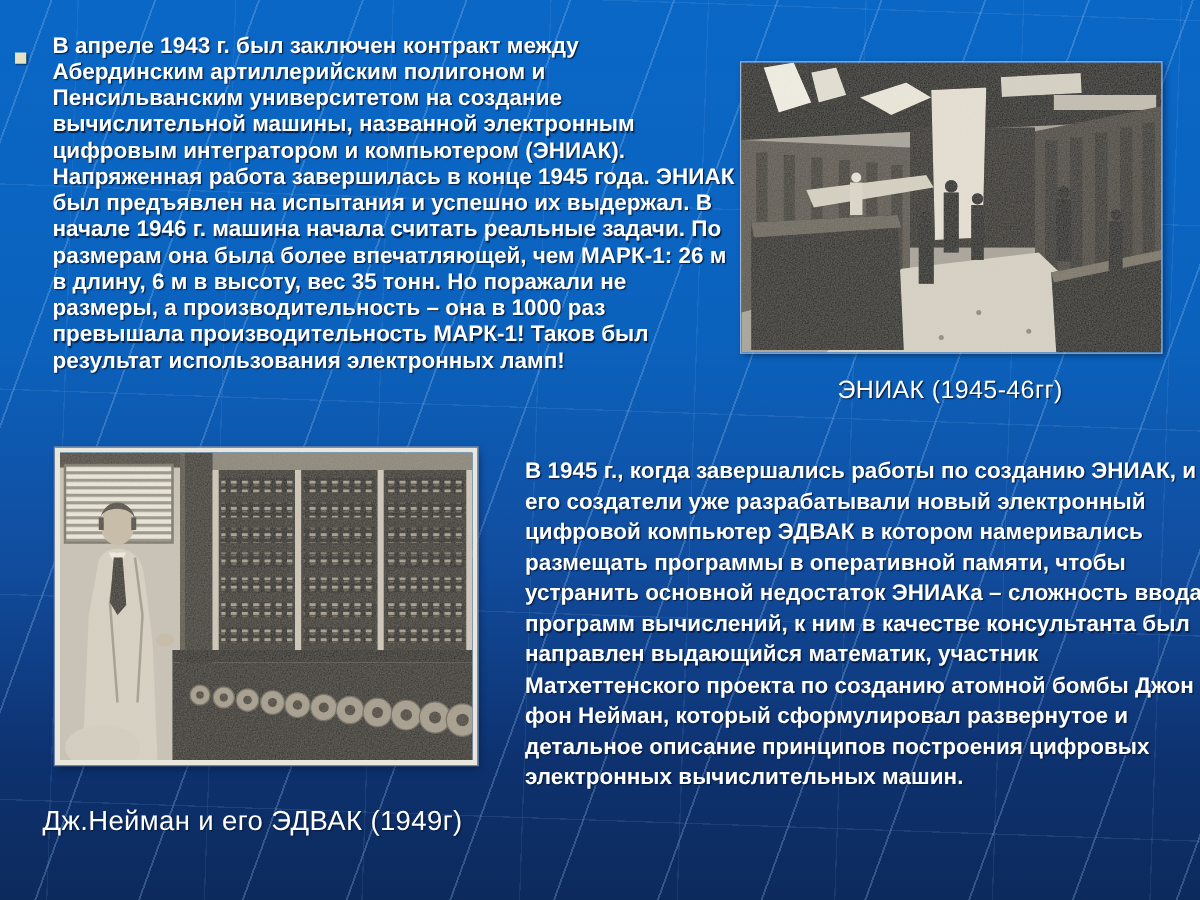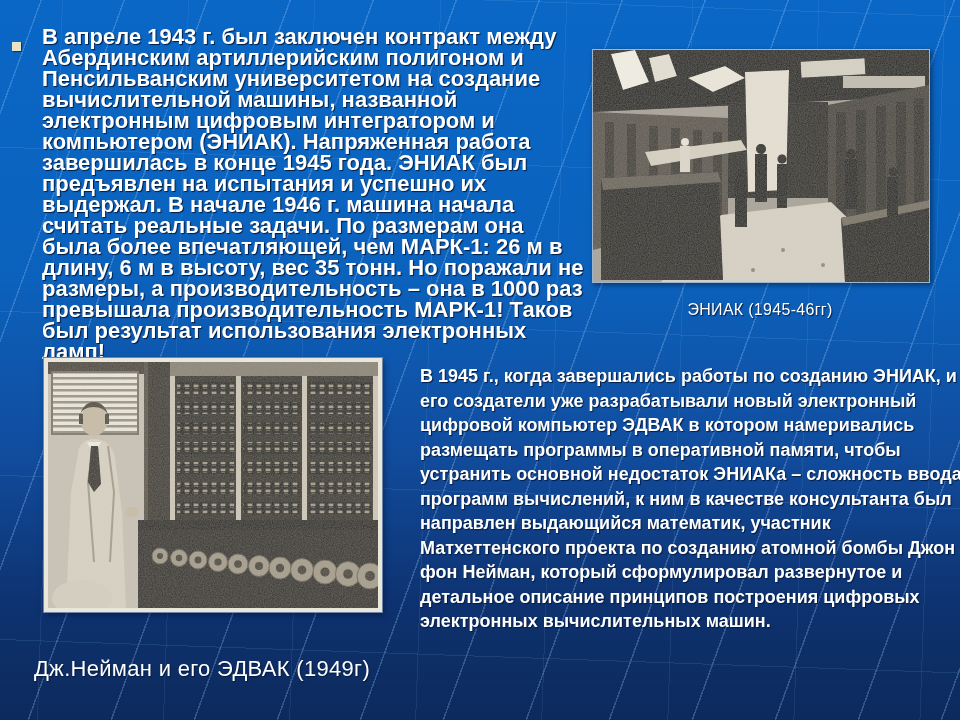--- a/index.html
+++ b/index.html
@@ -20,48 +20,47 @@
       repeating-linear-gradient(92deg, rgba(130,180,240,0) 0px, rgba(130,180,240,0) 62px, rgba(150,195,245,0.10) 62px, rgba(150,195,245,0.10) 63px, rgba(130,180,240,0) 63px, rgba(130,180,240,0) 126px);
     pointer-events:none;
   }
   .bullet-marker{
     position:absolute;left:12px;top:42px;
     width:9px;height:9px;background:#e8e3c4;
     box-shadow:1px 1px 1px rgba(4,25,60,.6);
   }
   .intro-para{
     position:absolute;left:42px;top:26px;width:546px;
-    color:#ffffff;font-size:22px;line-height:21px;font-weight:700;
+    color:#ffffff;font-size:18px;line-height:21px;font-weight:700;
     text-shadow:1px 1px 1px rgba(4,25,60,.95);
     text-align:left;
   }
   .photo{position:absolute;overflow:hidden;}
   .photo-eniac{
     left:592px;top:49px;width:336px;height:232px;
     border:1px solid #9fb4cd;
     box-shadow:2px 2px 5px rgba(3,18,45,.55);
   }
   .photo-edvac{
     left:44px;top:358px;width:330px;height:246px;
     border:4px solid #e9e6db;
     outline:1px solid #6f86a8;
     box-shadow:2px 3px 6px rgba(3,18,45,.55);
   }
   .caption-eniac{
     position:absolute;left:592px;top:301px;width:336px;
-    color:#ffffff;font-size:16px;font-weight:400;text-align:center;
+    color:#ffffff;font-size:20px;font-weight:400;text-align:center;
     text-shadow:1px 1px 1px rgba(4,25,60,.95);
     letter-spacing:.3px;
   }
   .caption-edvac{
     position:absolute;left:16px;top:644px;width:372px;
     color:#ffffff;font-size:22px;font-weight:400;text-align:center;
     text-shadow:1px 1px 1px rgba(4,25,60,.95);
     letter-spacing:.3px;
-    margin-top:12px;
   }
   .right-para{
     position:absolute;left:400px;top:364px;width:552px;
     color:#ffffff;font-size:18px;line-height:24.5px;font-weight:700;
     text-shadow:1px 1px 1px rgba(4,25,60,.95);
     text-align:left;
     margin-left:20px;
   }
   svg{display:block;}
 </style>

